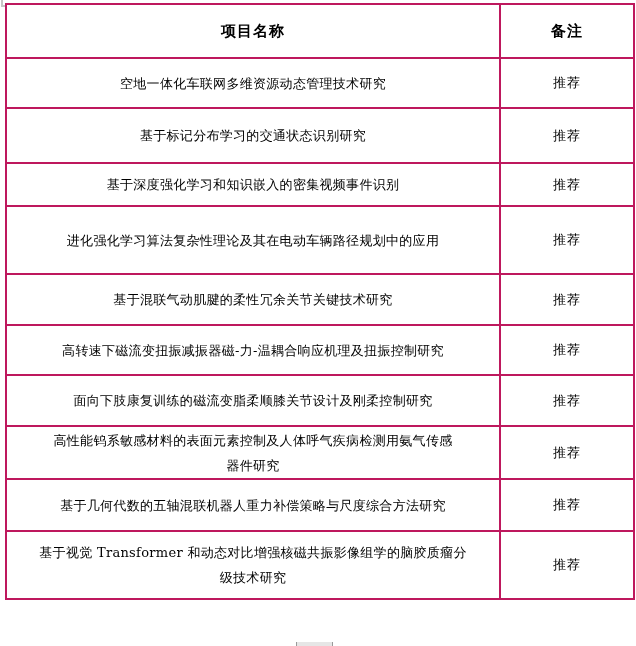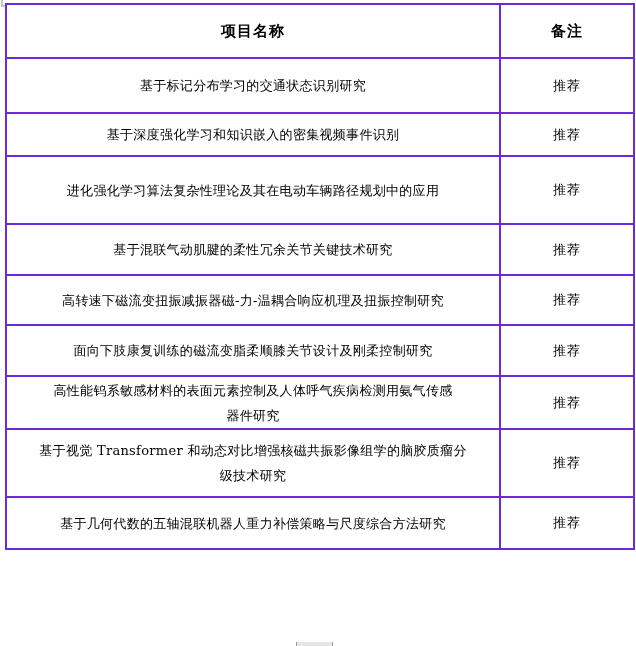--- a/index.html
+++ b/index.html
@@ -12,21 +12,21 @@
   table.project-table {
     position:absolute;
     left:5px; top:3px;
     width:628px;
     border-collapse:collapse;
     table-layout:fixed;
     background:#fff;
   }
   .project-table th,
   .project-table td {
-    border:2px solid #6d28d9;
+    border:2px solid #be185d;
     vertical-align:middle;
     text-align:center;
     overflow:hidden;
   }
   .project-table th {
     font-size:15px;
     font-weight:bold;
     letter-spacing:1px;
   }
   .project-table td.name-cell {
@@ -68,20 +68,24 @@
     <col style="width:494px">
     <col style="width:134px">
   </colgroup>
   <thead>
     <tr style="height:54px">
       <th>项目名称</th>
       <th>备注</th>
     </tr>
   </thead>
   <tbody>
+    <tr style="height:50px">
+      <td class="name-cell">空地一体化车联网多维资源动态管理技术研究</td>
+      <td class="remark-cell">推荐</td>
+    </tr>
     <tr style="height:55px">
       <td class="name-cell">基于标记分布学习的交通状态识别研究</td>
       <td class="remark-cell">推荐</td>
     </tr>
     <tr style="height:43px">
       <td class="name-cell">基于深度强化学习和知识嵌入的密集视频事件识别</td>
       <td class="remark-cell">推荐</td>
     </tr>
     <tr style="height:68px">
       <td class="name-cell">进化强化学习算法复杂性理论及其在电动车辆路径规划中的应用</td>
@@ -97,25 +101,25 @@
     </tr>
     <tr style="height:51px">
       <td class="name-cell">面向下肢康复训练的磁流变脂柔顺膝关节设计及刚柔控制研究</td>
       <td class="remark-cell">推荐</td>
     </tr>
     <tr style="height:53px">
       <td class="name-cell">高性能钨系敏感材料的表面元素控制及人体呼气疾病检测用氨气传感
 器件研究</td>
       <td class="remark-cell">推荐</td>
     </tr>
+    <tr style="height:52px">
+      <td class="name-cell">基于几何代数的五轴混联机器人重力补偿策略与尺度综合方法研究</td>
+      <td class="remark-cell">推荐</td>
+    </tr>
     <tr style="height:68px">
       <td class="name-cell">基于视觉 Transformer 和动态对比增强核磁共振影像组学的脑胶质瘤分
 级技术研究</td>
-      <td class="remark-cell">推荐</td>
-    </tr>
-    <tr style="height:52px">
-      <td class="name-cell">基于几何代数的五轴混联机器人重力补偿策略与尺度综合方法研究</td>
       <td class="remark-cell">推荐</td>
     </tr>
   </tbody>
 </table>
 
 <div class="bottom-artifact"></div>
 
 </body></html>

